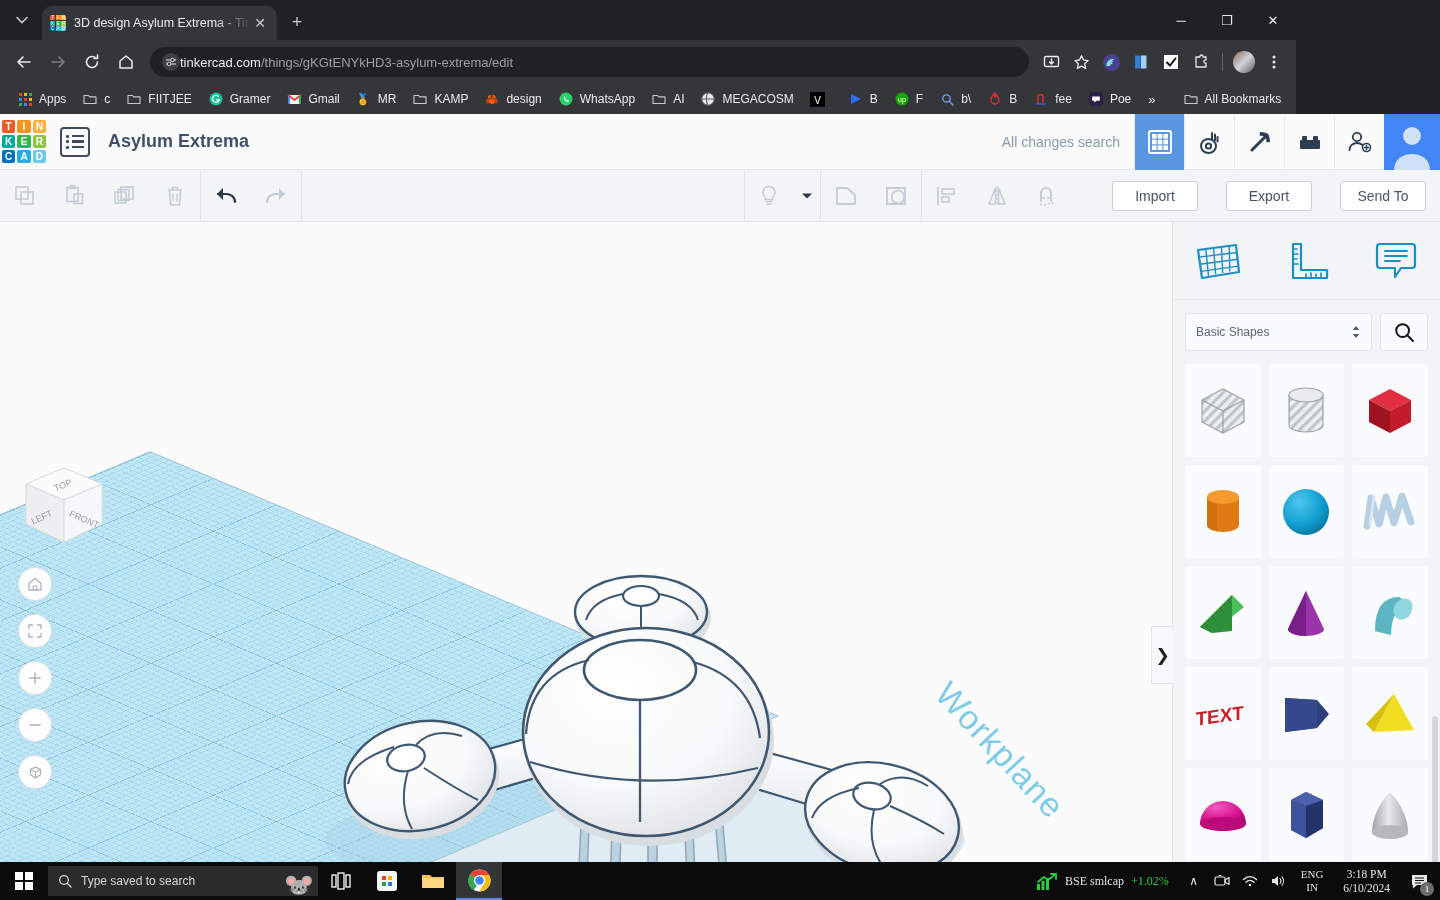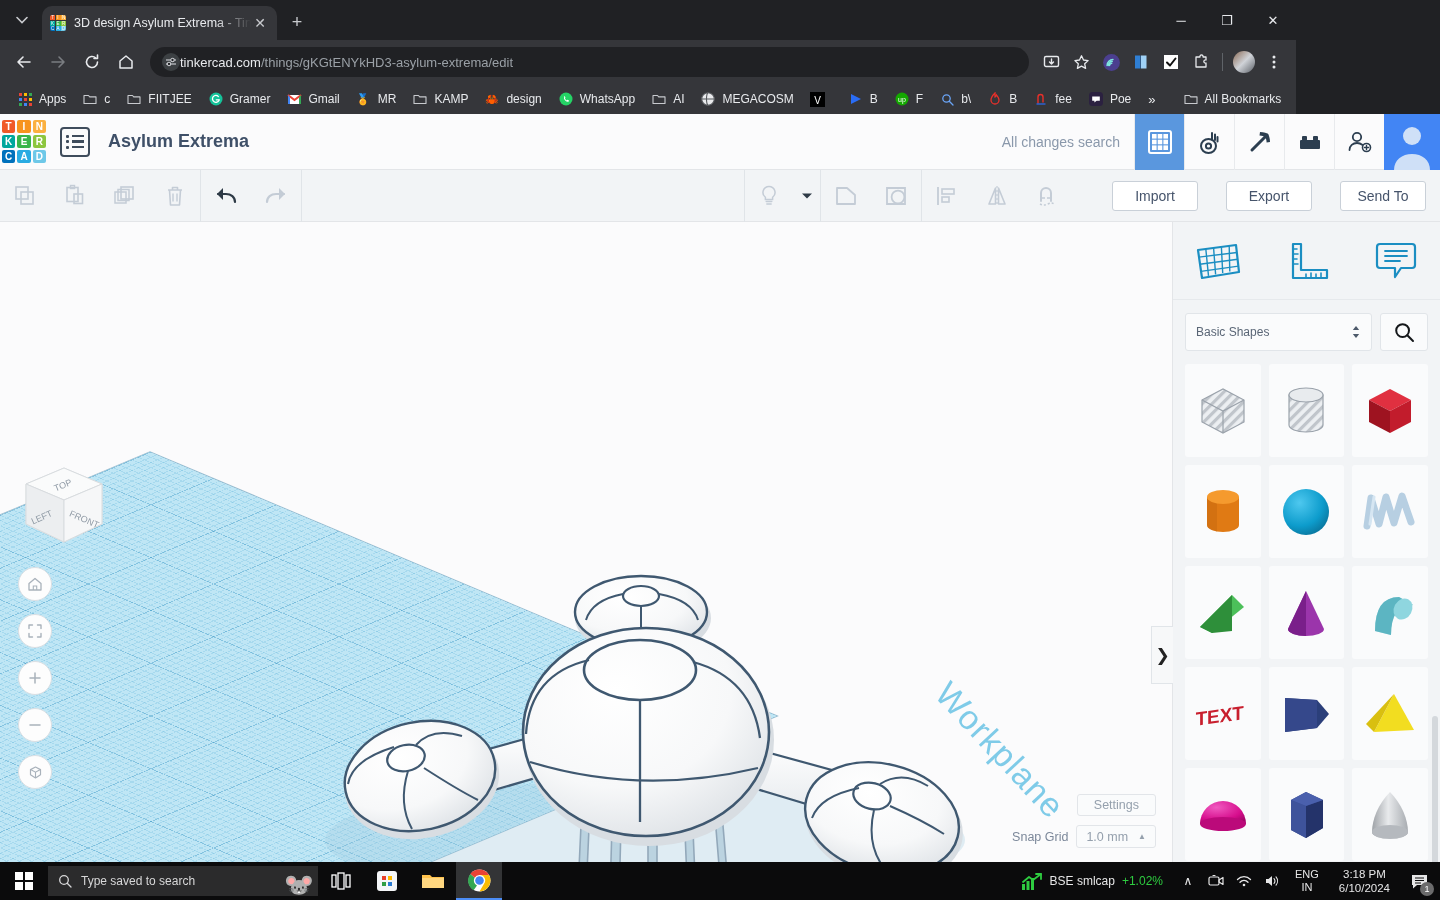--- a/index.html
+++ b/index.html
@@ -215,21 +215,21 @@
   }
   .start-btn { width: 48px; height: 38px; display: flex; align-items: center; justify-content: center; }
   .tb-search {
     width: 270px; height: 30px; background: #2b2b2c; display: flex; align-items: center;
     padding: 0 10px; gap: 9px; position: relative; overflow: hidden;
   }
   .tb-search-text { color: #d7d7d8; font-size: 12px; }
   .tb-mouse { position: absolute; right: 4px; bottom: -3px; font-size: 24px; }
   .tb-app { width: 46px; height: 38px; display: flex; align-items: center; justify-content: center; }
   .tb-app.active { background: #333436; border-bottom: 2px solid #4c8df6; }
-  .tray { margin-left: auto; display: flex; align-items: center; gap: 6px; padding-right: 6px; }
+  .tray { margin-left: auto; display: flex; align-items: center; gap: 6px; padding-right: 6px; font-family: Liberation Serif, serif; }
   .stock { display: flex; align-items: center; gap: 7px; padding: 0 8px; }
   .stock-name { color: #e6e6e7; font-size: 12px; }
   .stock-chg { color: #2ecc40; font-size: 12px; }
   .tray-ico { width: 22px; height: 38px; display: flex; align-items: center; justify-content: center;
     color: #e6e6e7; }
   .lang { color: #e6e6e7; font-size: 11px; line-height: 13px; text-align: center; padding: 0 6px; }
   .clock { color: #e6e6e7; font-size: 11.5px; line-height: 14px; text-align: center; padding: 0 8px; }
   .notif { position: relative; width: 30px; height: 38px; display: flex; align-items: center;
     justify-content: center; color: #e6e6e7; }
   .notif-badge {
@@ -821,30 +821,20 @@
             </svg>
         </div>
         <div class="nav-circ">
           <svg width="17" height="17" viewBox="0 0 17 17">
               <path d="M8.5 3l5 2.6v5.2L8.5 14l-5-3.2V5.6z" stroke="#a9b2bb" stroke-width="1.2" fill="none" stroke-linejoin="round"></path>
               <path d="M3.5 5.6l5 2.6 5-2.6M8.5 8.2V14" stroke="#a9b2bb" stroke-width="1.1" fill="none"></path>
             </svg>
         </div>
       </div>
 
-      <div class="canvas-footer">
-        <div class="settings-btn">Settings</div>
-        <div class="snap-row">
-          <span class="snap-label">Snap Grid</span>
-          <div class="snap-select">
-            <span>1.0 mm</span>
-            <span style="font-size:8px">▲</span>
-          </div>
-        </div>
-      </div>
     </div>
 
     <div class="rpanel">
       <div class="collapse-tab">❯</div>
       <div class="rp-tabs">
         <div class="rp-tab">
           <svg width="48" height="42" viewBox="0 0 48 42">
             <path d="M4 10 L42 5 L45 32 L8 38 Z" fill="none" stroke="#1b8ec2" stroke-width="2.2" stroke-linejoin="round"></path>
             <path d="M11.8 8.9 L14.5 35.9 M19.6 8.1 L21.6 34.4 M27.4 7.1 L28.7 33 M35.2 6.1 L35.8 31.5" stroke="#1b8ec2" stroke-width="1.4"></path>
             <path d="M4.9 17.1 L43 12.5 M5.8 24.3 L43.8 19.3 M6.8 31.4 L44.5 26.1" stroke="#1b8ec2" stroke-width="1.4"></path>

